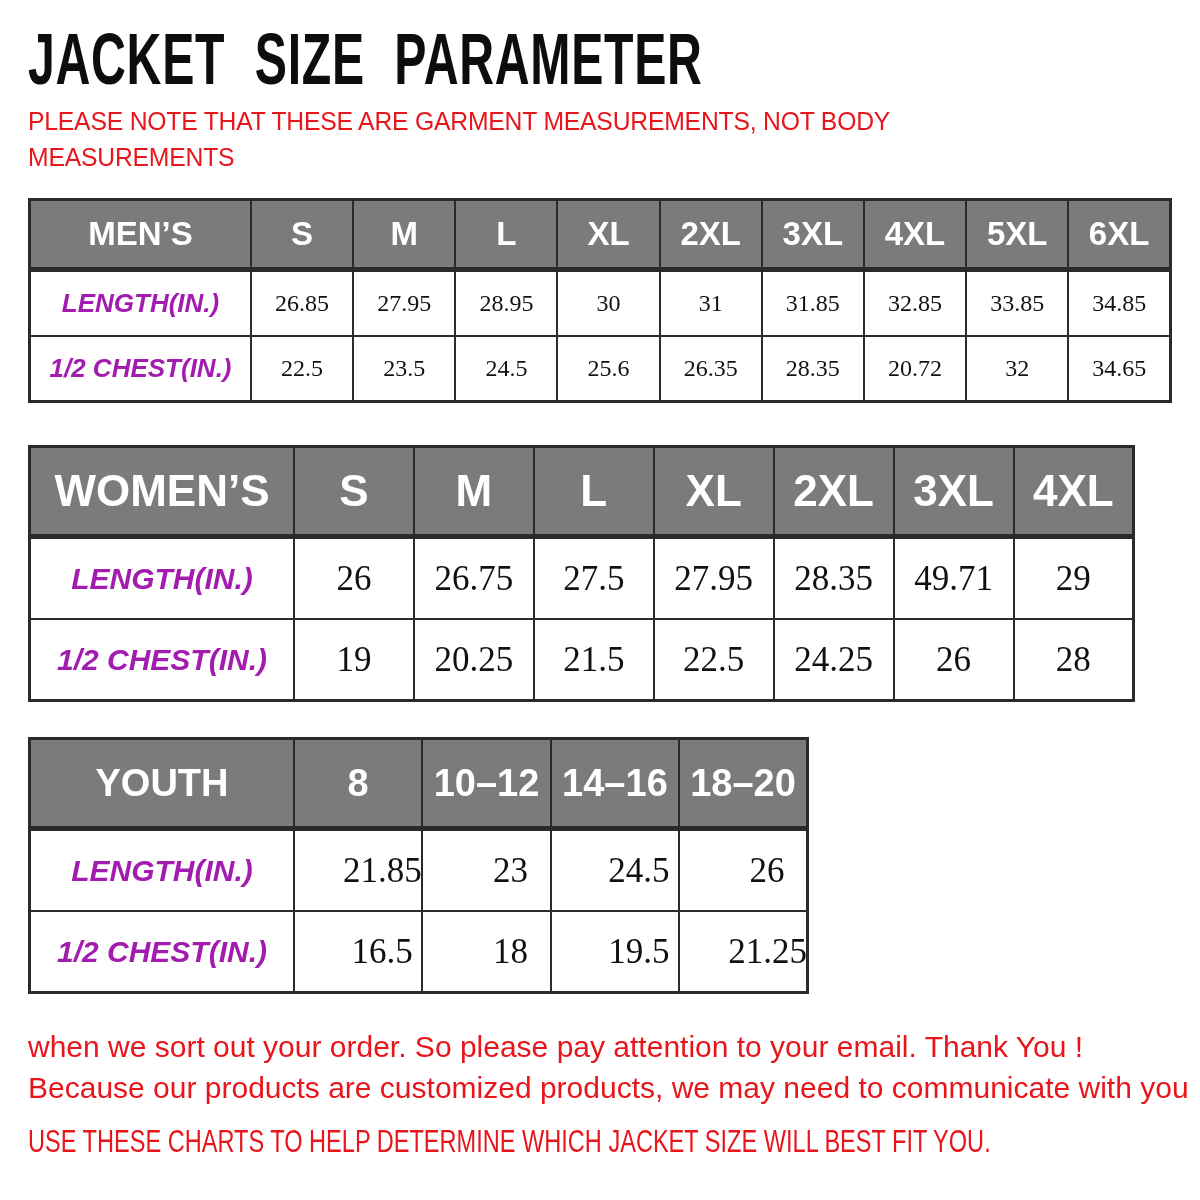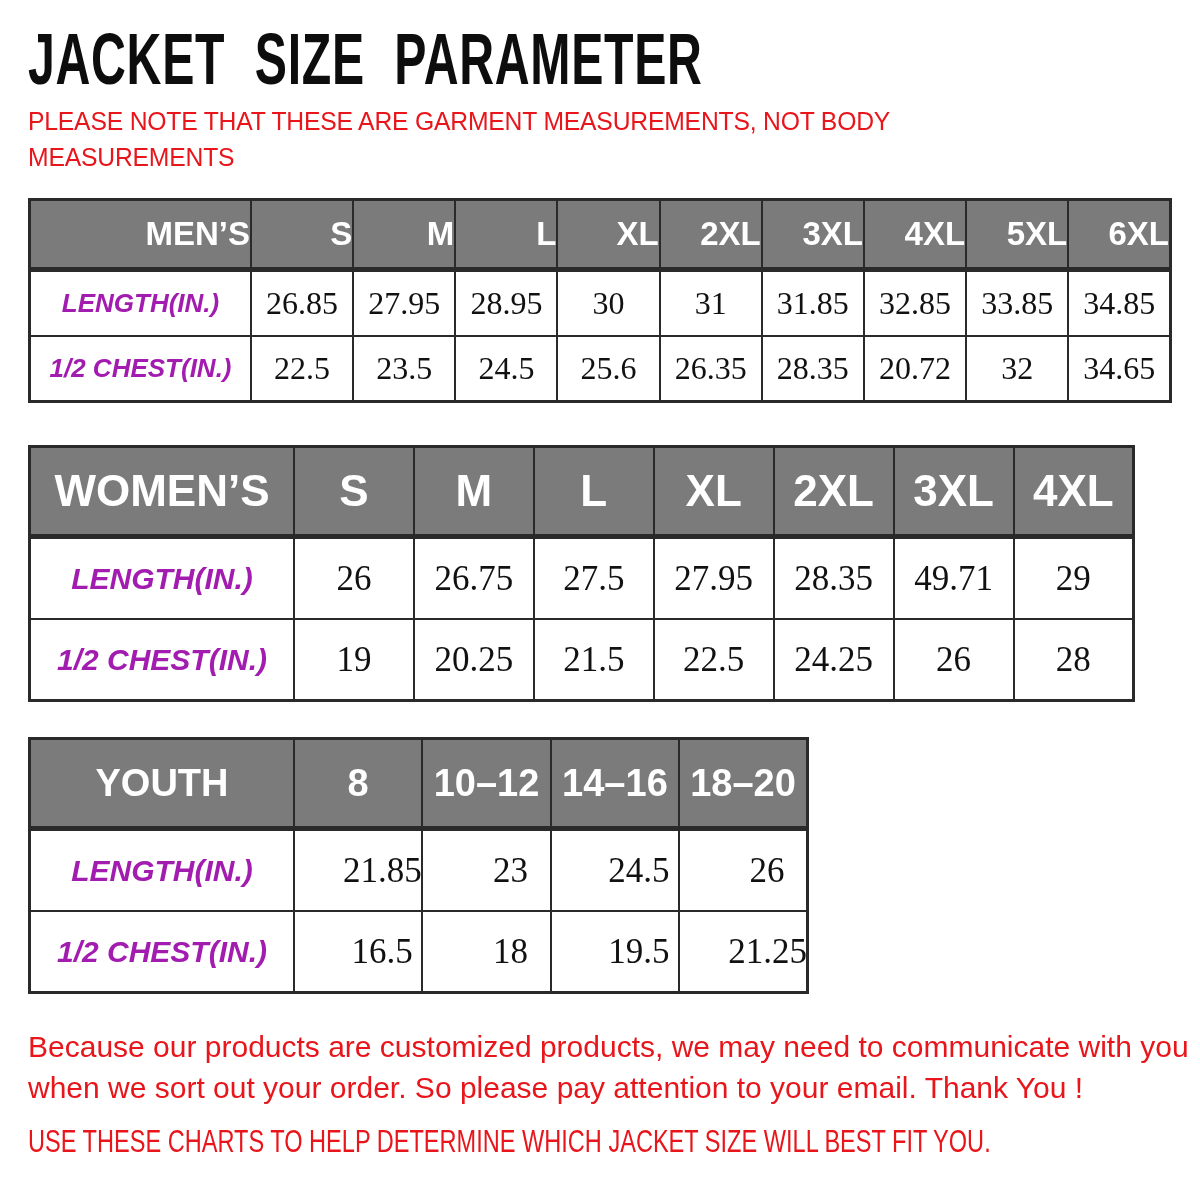--- a/index.html
+++ b/index.html
@@ -35,25 +35,25 @@
     padding:0;overflow:hidden;
   }
   .sizes thead th{
     background:var(--gray);color:#fff;font-weight:bold;
     border-bottom:5px solid var(--line);
   }
   .sizes td.rowlabel{font-weight:bold;color:#a21caf;font-style:italic;}
   .sizes td.val{font-family:"Liberation Serif",serif;color:#111;}
 
   .t0{left:28px;top:198px;width:1144px;}
-  .t0 thead th{height:66px;font-size:33px;text-align:right;}
+  .t0 thead th{height:66px;font-size:33px;}
   .t0 td{height:63px;}
   .t0 .c0{width:219px;}
   .t0 td.rowlabel{font-size:26px;}
-  .t0 td.val{font-size:32px;margin-left:18px;}
+  .t0 td.val{font-size:24px;margin-left:18px;}
 
   .t1{left:28px;top:445px;width:1107px;}
   .t1 thead th{height:86px;font-size:44px;}
   .t1 td{height:79px;}
   .t1 .c0{width:262px;}
   .t1 td.rowlabel{font-size:30px;}
   .t1 td.val{font-size:35px;}
 
   .t2{left:28px;top:737px;width:781px;}
   .t2 thead th{height:86px;font-size:38px;}
@@ -184,19 +184,19 @@
           <td class="rowlabel">1/2 CHEST(IN.)</td>
           <td class="val">16.5</td>
           <td class="val">18</td>
           <td class="val">19.5</td>
           <td class="val">21.25</td>
         </tr>
       </tbody>
     </table>
 
   <div class="footer-note">
+    <div>when we sort out your order. So please pay attention to your email. Thank You !</div>
     <div>Because our products are customized products, we may need to communicate with you</div>
-    <div>when we sort out your order. So please pay attention to your email. Thank You !</div>
   </div>
 
   <div class="footer-cta">USE THESE CHARTS TO HELP DETERMINE WHICH JACKET SIZE WILL BEST FIT YOU.</div>
 
 </div>
 
 </body></html>

